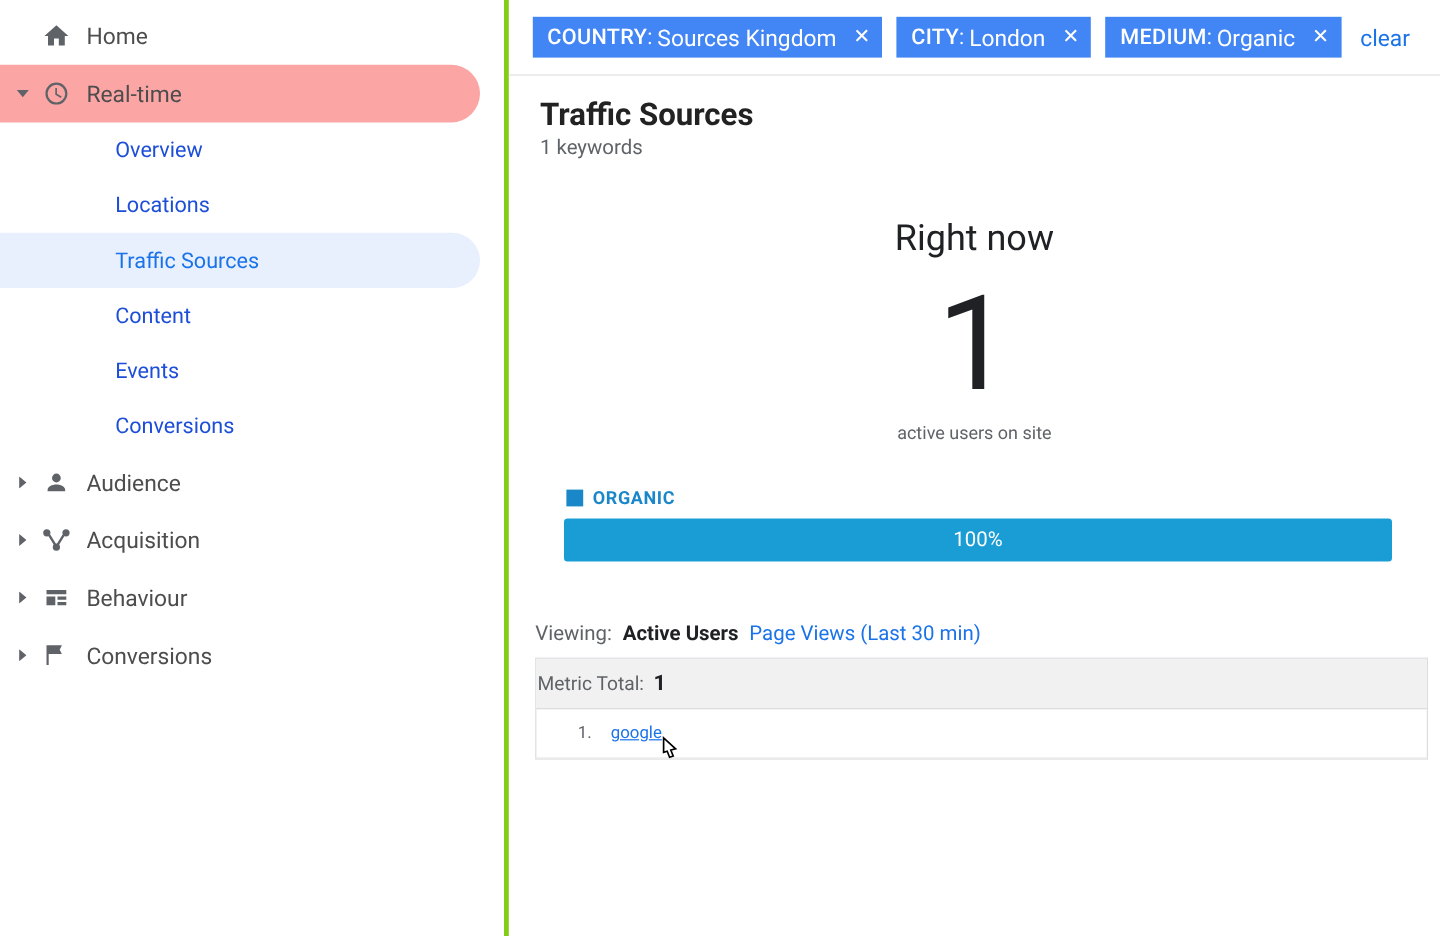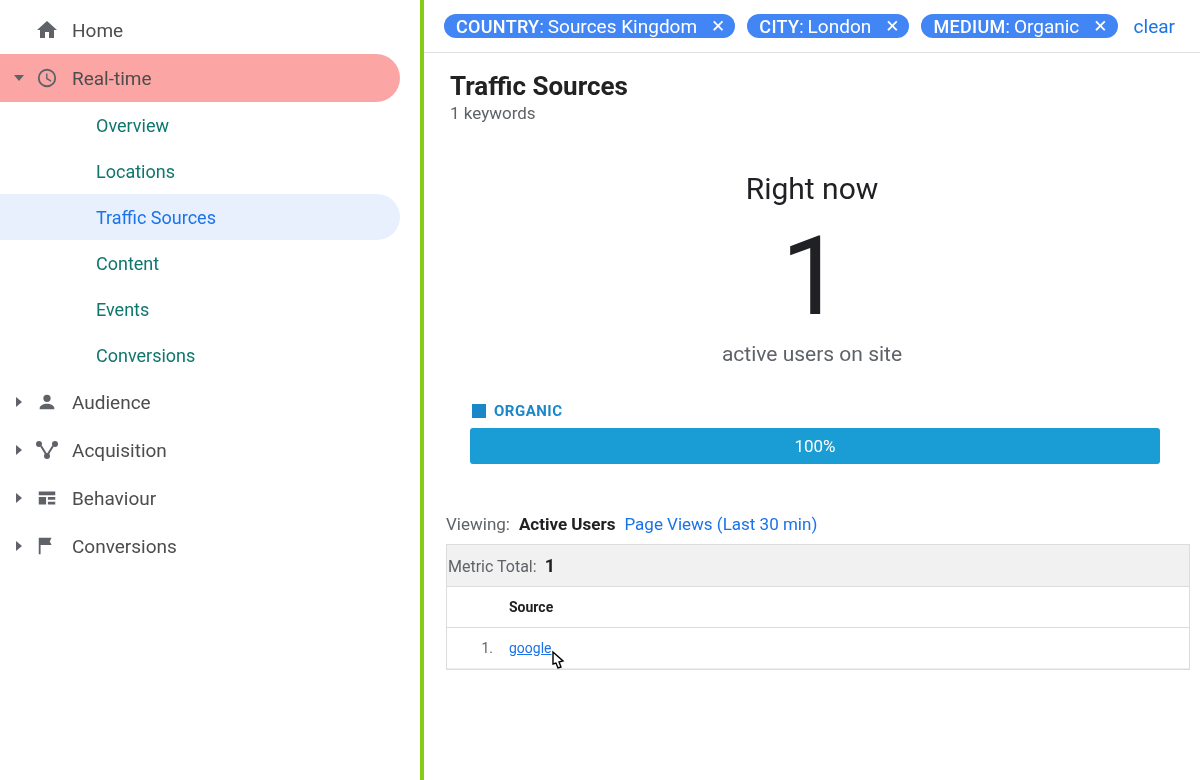--- a/index.html
+++ b/index.html
@@ -58,21 +58,21 @@
     background: #fca5a5;
     border-radius: 0 24px 24px 0;
     margin-right: 20px;
   }
   .sub-item {
     display: flex;
     align-items: center;
     height: 46px;
     padding-left: 96px;
     font-size: 18px;
-    color: #0f766e;
+    color: #1d4ed8;
     cursor: pointer;
     border-radius: 0 24px 24px 0;
     margin-right: 20px;
   }
   .sub-item.active {
     background: #e8f0fe;
     color: #1a73e8;
     font-weight: 400;
   }
 
@@ -90,23 +90,23 @@
     gap: 12px;
     padding: 14px 0 14px 20px;
     border-bottom: 1px solid #e0e0e0;
   }
   .chip {
     display: inline-flex;
     align-items: center;
     background: #4285f4;
     color: #fff;
     font-size: 18px;
-    border-radius: 12px;
+    border-radius: 0;
     padding: 4px 10px 4px 12px;
-    height: 24px;
+    height: 34px;
     cursor: pointer;
   }
   .chip .k { font-weight: 500; letter-spacing: .3px; }
   .chip .sep { margin: 0 4px 0 0; }
   .chip .v { font-size: 19px; }
   .chip .x {
     margin-left: 14px;
     font-size: 17px;
     line-height: 1;
   }
@@ -141,21 +141,21 @@
     color: #202124;
   }
   .rightnow .big {
     font-size: 110px;
     font-weight: 400;
     line-height: 1;
     color: #202124;
     margin: 16px 0 10px;
   }
   .rightnow .label-bottom {
-    font-size: 21px;
+    font-size: 15px;
     color: #5f6368;
   }
 
   .breakdown {
     margin: 36px 40px 0 46px;
   }
   .legend {
     display: flex;
     align-items: center;
     gap: 8px;
@@ -388,24 +388,20 @@
       <span class="vlabel">Viewing:</span>
       <span class="tab-active">Active Users</span>
       <span class="tab-other">Page Views (Last 30 min)</span>
     </div>
 
     <div class="table-wrap">
       <div class="metric-total">
         <span>Metric Total:</span>
         <span class="val">1</span>
       </div>
-      <div class="thead">
-        <div class="col-idx"></div>
-        <div class="col-src">Source</div>
-      </div>
       <div id="table-body">
           <div class="trow">
             <div class="col-idx">1.</div>
             <div class="col-src"><a href="#">google<svg class="cursor" width="20" height="26" viewBox="0 0 20 26">
                   <path d="M6 2v12l3-1 2 5 3-1-2-5 4-1z" fill="#fff" stroke="#000" stroke-width="1.4"></path>
                 </svg></a></div>
           </div>
         </div>
     </div>
   </main>

